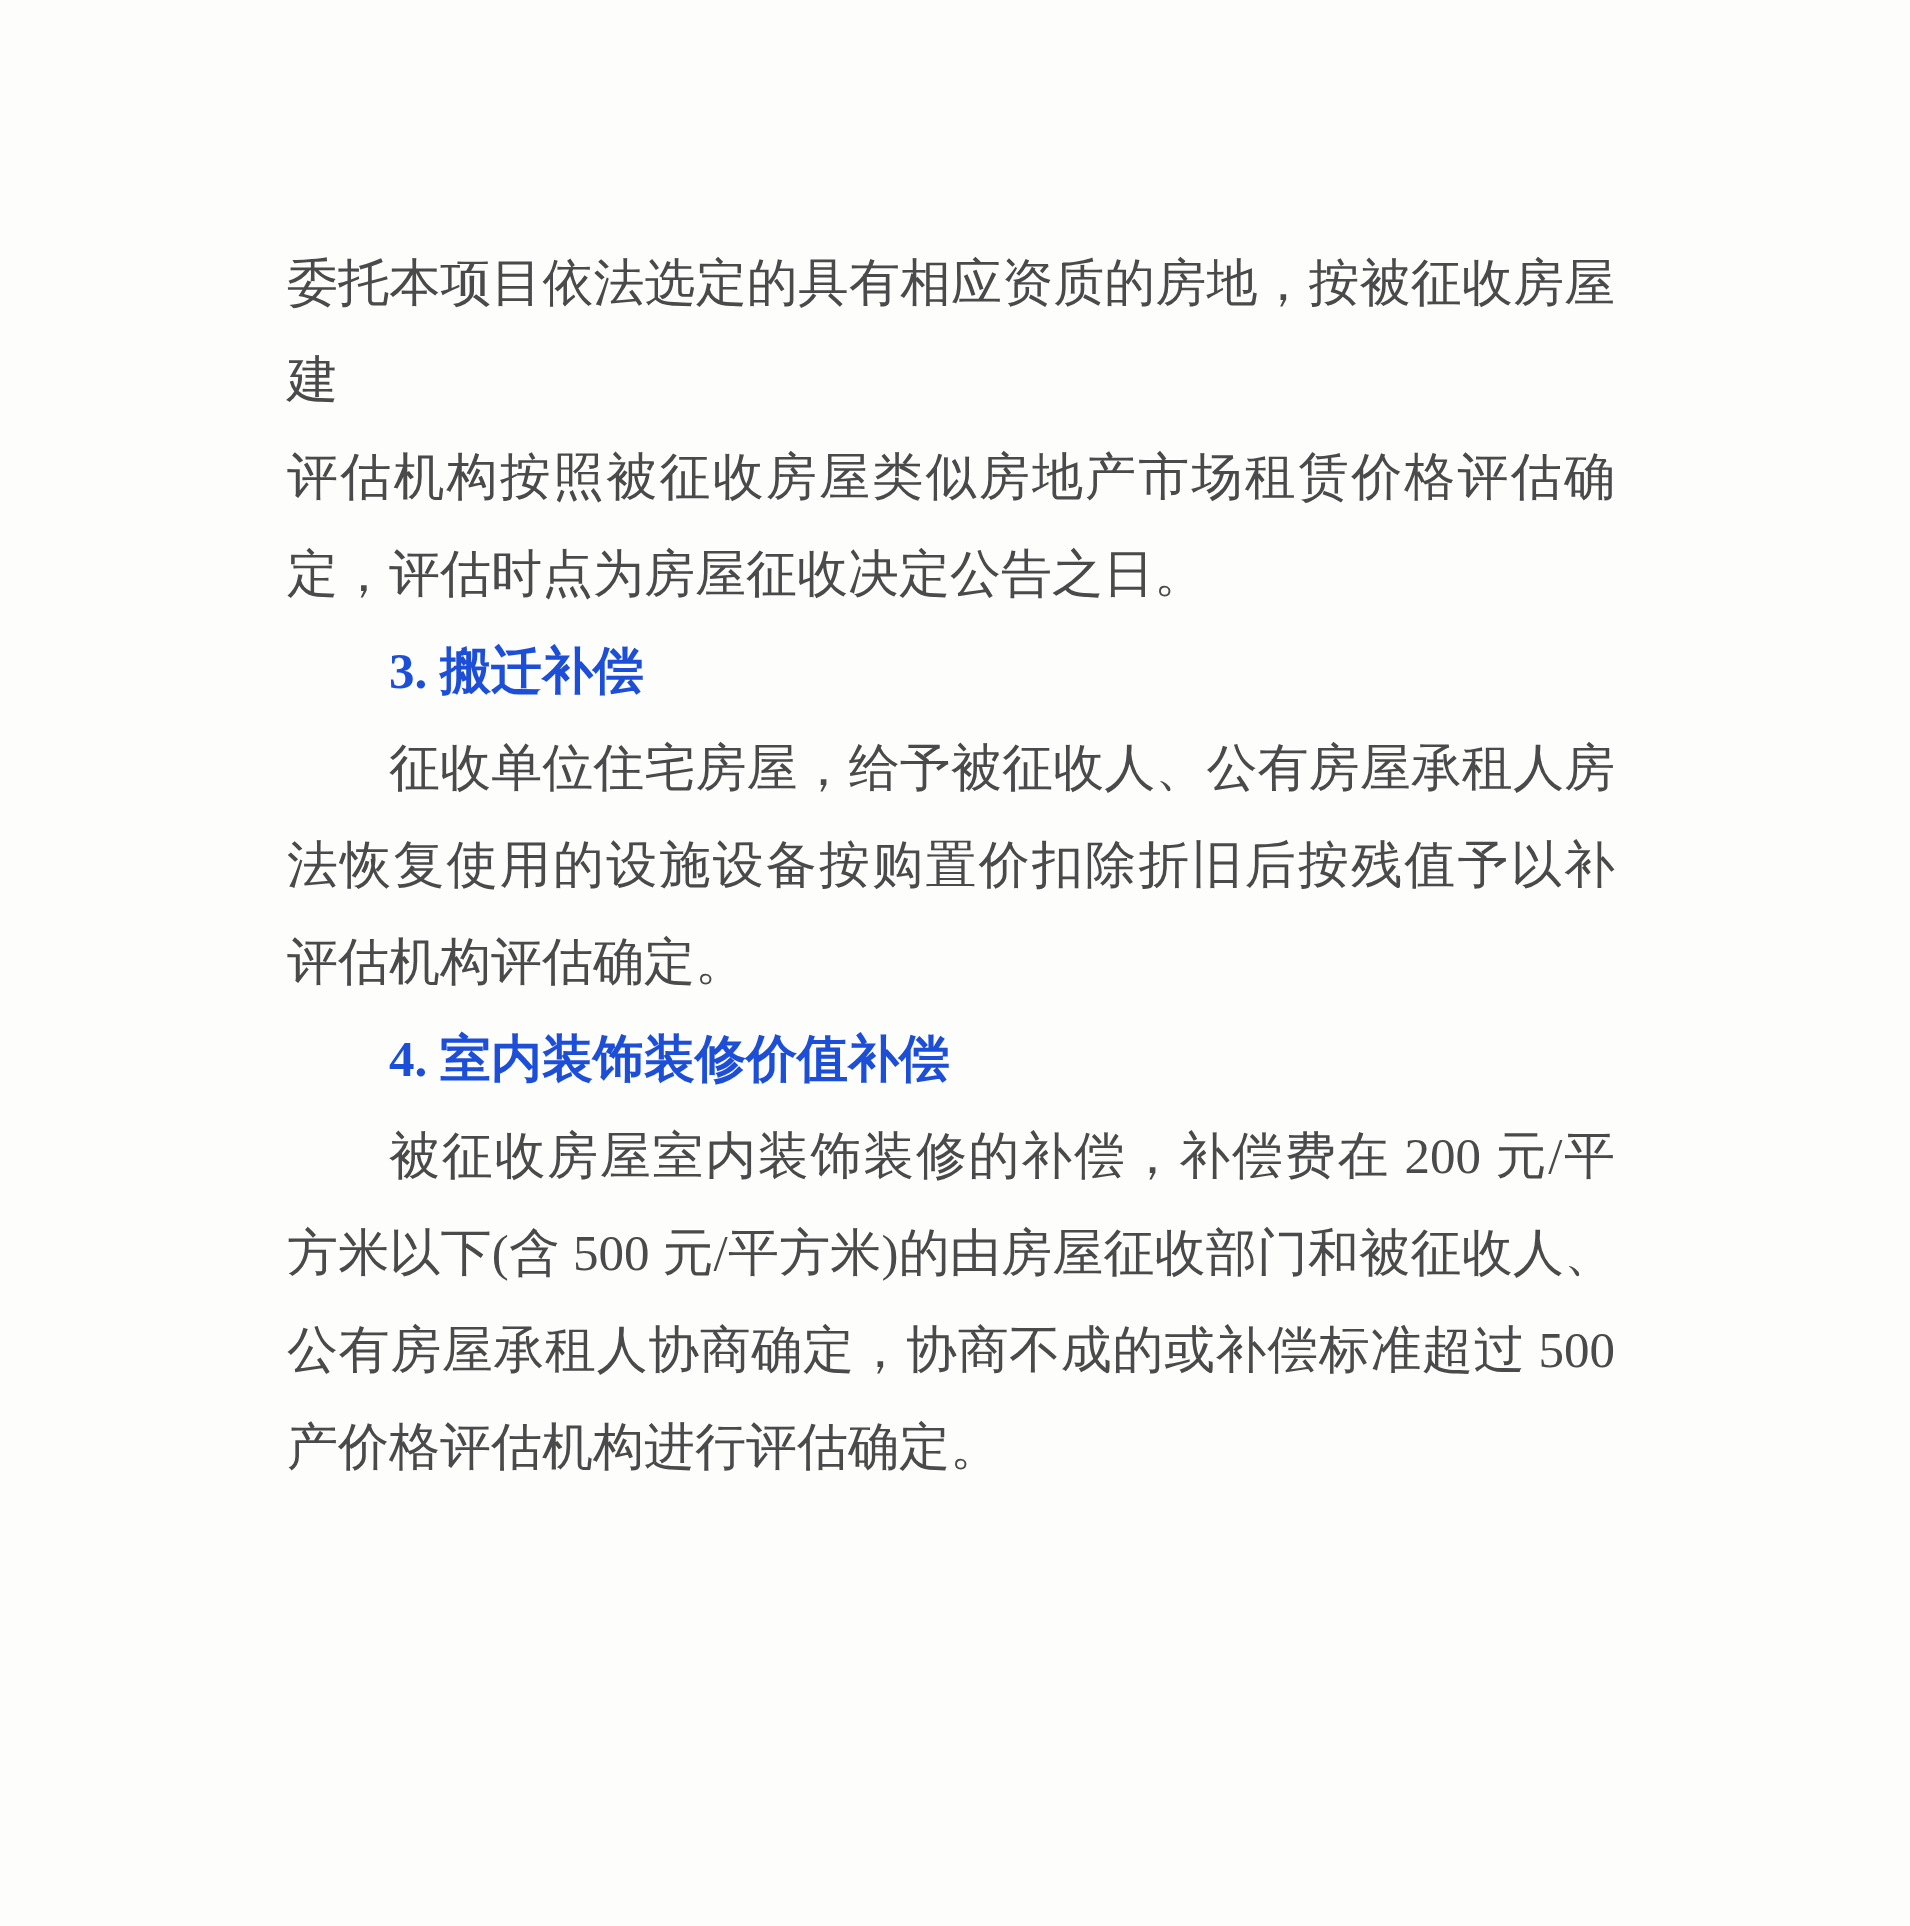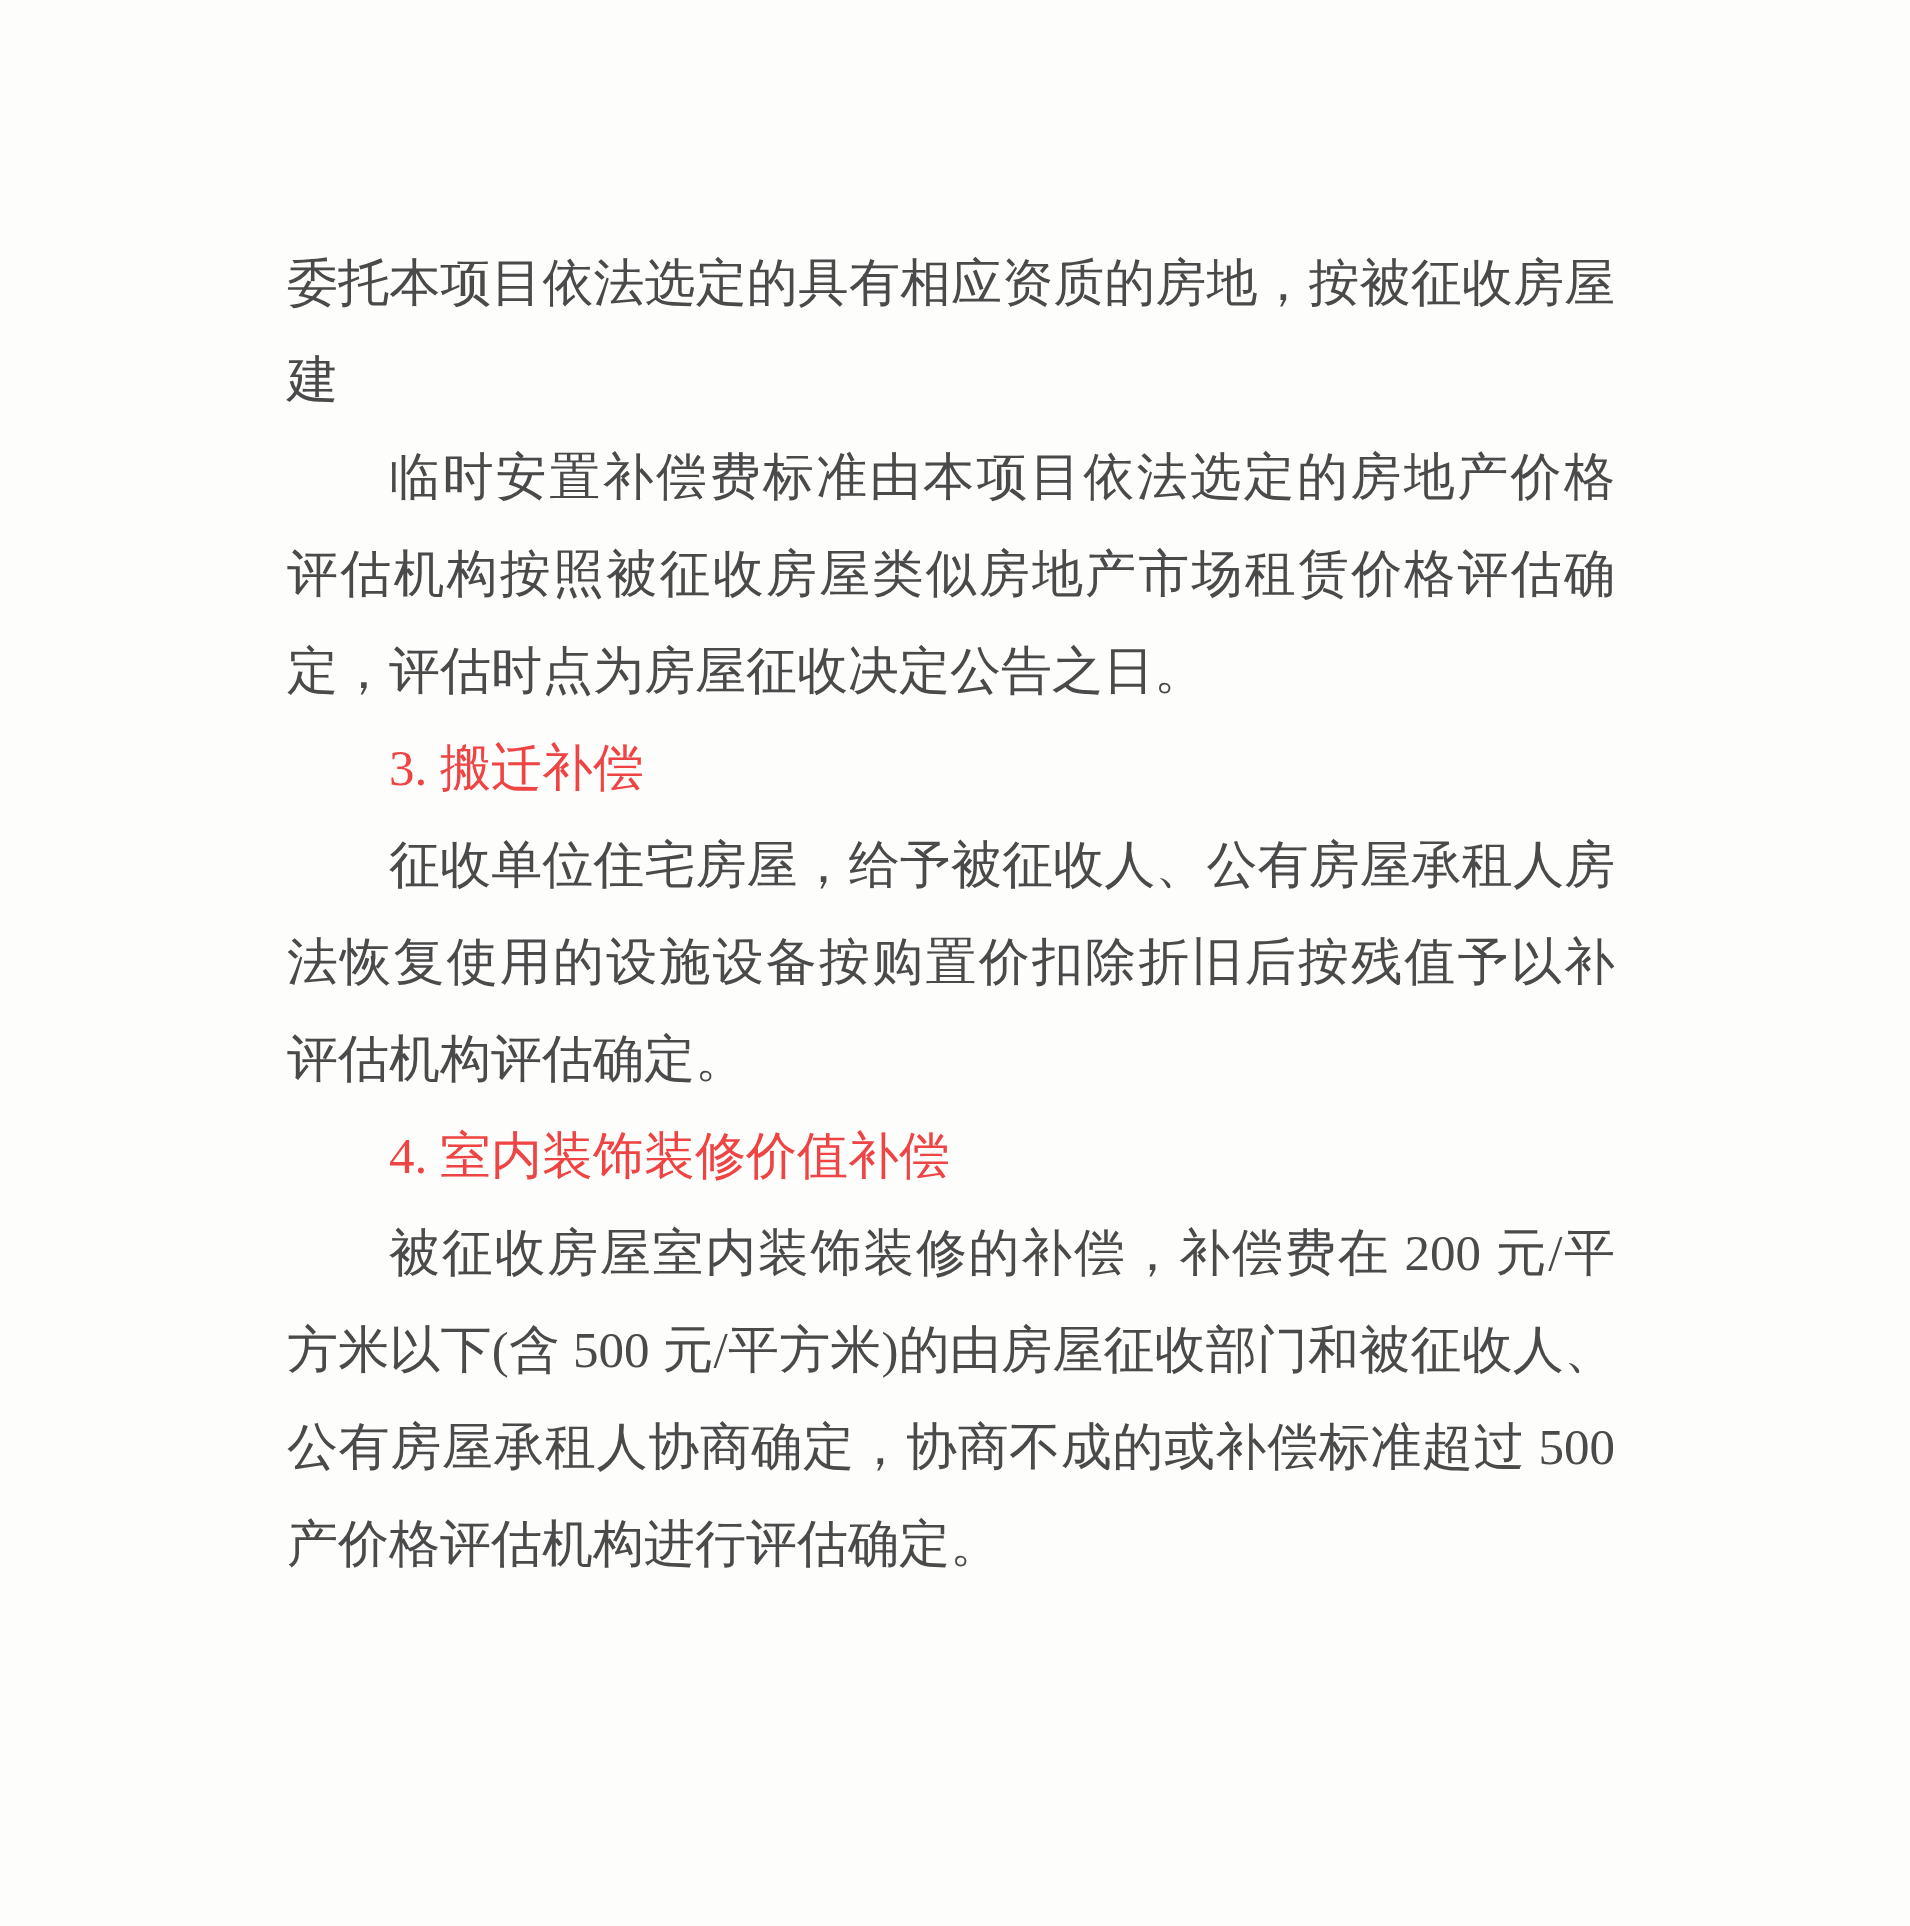--- a/index.html
+++ b/index.html
@@ -36,31 +36,30 @@
   .line.justify {
     text-align: justify;
     text-justify: inter-ideograph;
     text-justify: inter-character;
     text-align-last: justify;
   }
   .line.indent {
     text-indent: 102px;
   }
   .line.bold {
-    font-weight: normal;
-    color: #ef4444;
+    font-weight: bold;
+    color: #1d4ed8;
   }
 </style>
 </head>
 <body>
 
 <div class="page">
   <div class="text-block" id="text-block">
       <div class="line justify">委托本项目依法选定的具有相应资质的房地，按被征收房屋建</div>
-      <div class="line indent justify">临时安置补偿费标准由本项目依法选定的房地产价格</div>
       <div class="line justify">评估机构按照被征收房屋类似房地产市场租赁价格评估确</div>
       <div class="line">定，评估时点为房屋征收决定公告之日。</div>
       <div class="line indent bold">3. 搬迁补偿</div>
       <div class="line indent justify">征收单位住宅房屋，给予被征收人、公有房屋承租人房</div>
       <div class="line justify">法恢复使用的设施设备按购置价扣除折旧后按残值予以补</div>
       <div class="line">评估机构评估确定。</div>
       <div class="line indent bold">4. 室内装饰装修价值补偿</div>
       <div class="line indent justify">被征收房屋室内装饰装修的补偿，补偿费在 200 元/平</div>
       <div class="line justify">方米以下(含 500 元/平方米)的由房屋征收部门和被征收人、</div>
       <div class="line justify">公有房屋承租人协商确定，协商不成的或补偿标准超过 500</div>

